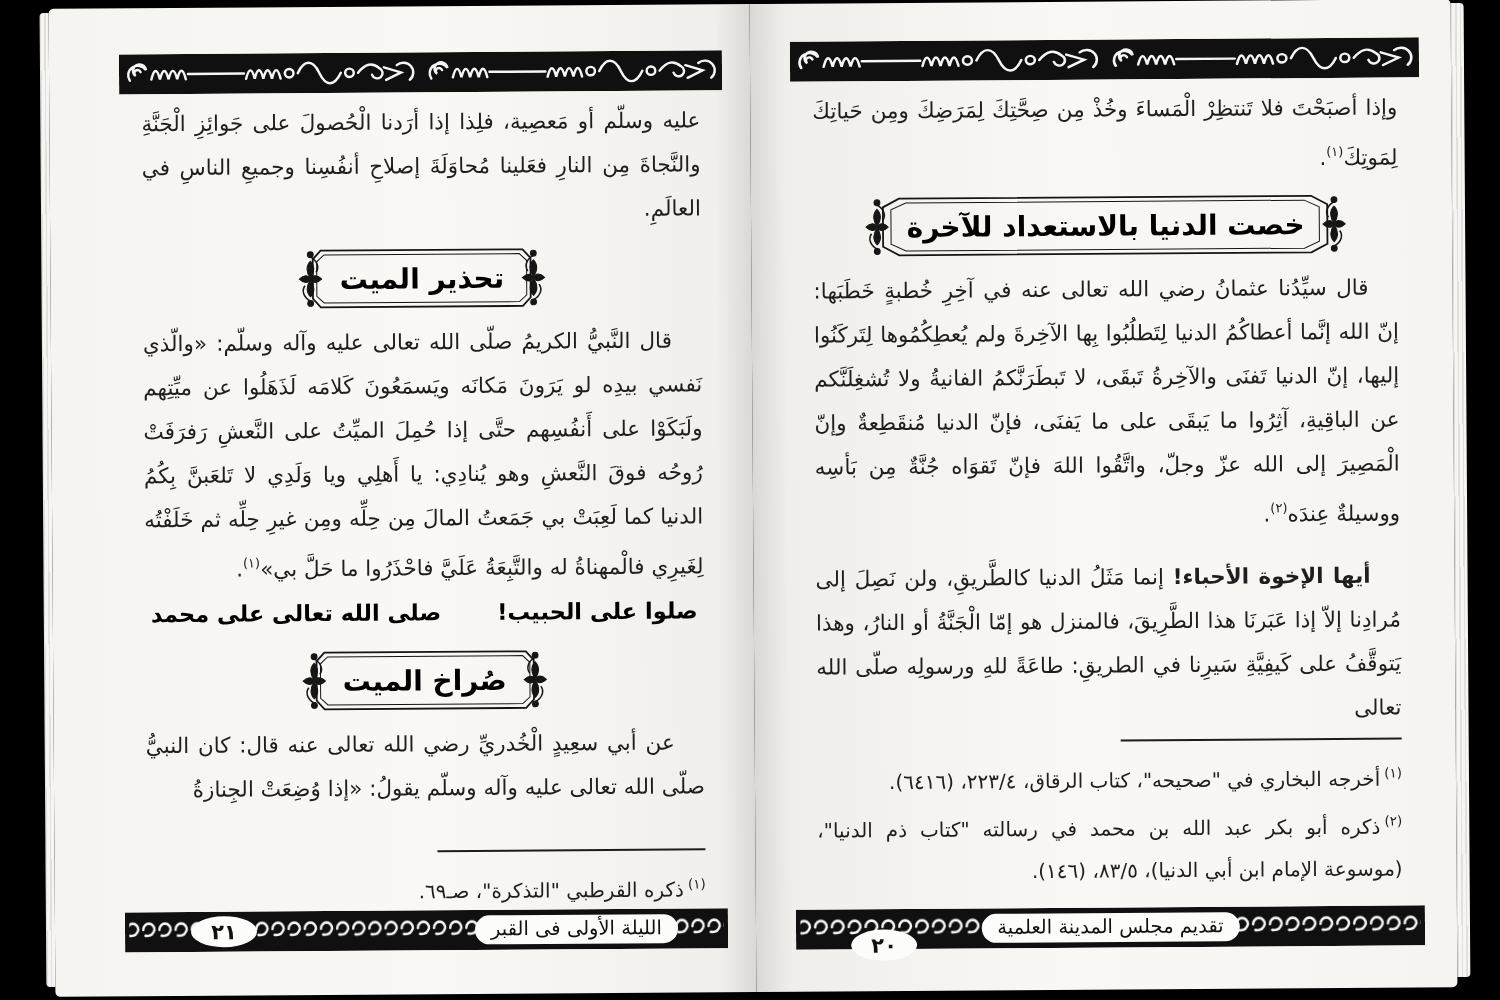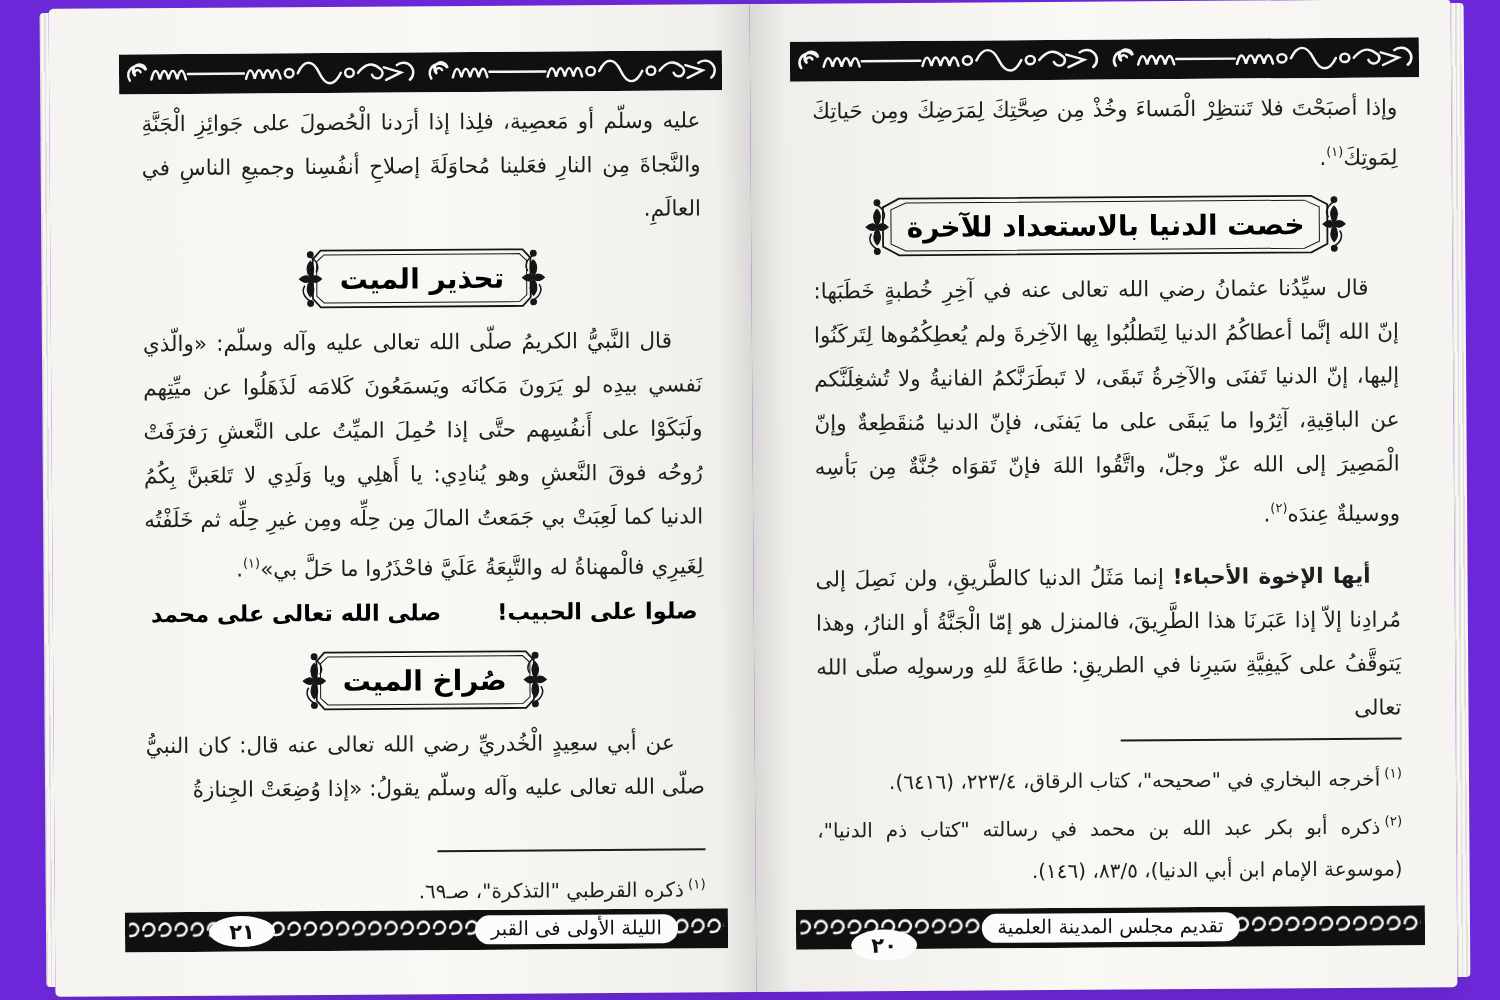--- a/index.html
+++ b/index.html
@@ -1,18 +1,18 @@
 <!DOCTYPE html>
 <html lang="ar"><head>
 <meta charset="utf-8">
 <style>
   html,body{margin:0;padding:0;}
   body{width:1500px;height:1000px;background:#ffffff;overflow:hidden;
        font-family:"DejaVu Sans", sans-serif;}
-  .stage{position:relative;width:1500px;height:1000px;background:#6d28d9;}
+  .stage{position:relative;width:1500px;height:1000px;background:#000000;}
 
   .book{position:absolute;left:52px;top:4px;width:1402px;height:988px;display:flex;
         transform:rotate(-0.4deg);transform-origin:50% 50%;
         box-shadow:0 10px 22px rgba(0,0,0,0.10);}
   .stack{position:absolute;top:4px;bottom:10px;width:13px;
          background:repeating-linear-gradient(90deg,#e2e0dd 0 1.5px,#f6f5f3 1.5px 4.5px);}
   .stack.rightside{right:-13px;border-radius:0 4px 4px 0;}
   .stack.leftside{left:-9px;width:9px;border-radius:4px 0 0 4px;}
 
   .page{position:relative;width:701px;height:988px;direction:rtl;color:#222;
@@ -59,21 +59,21 @@
   .fn{line-height:42px;text-align:justify;color:#1e1e1e;}
   .fn-marker{font-size:13.5px;vertical-align:8px;margin-left:4px;}
 
   .foot-band{position:absolute;height:40px;z-index:3;}
   .page.left  .foot-band{right:28px;left:70px;bottom:44px;}
   .page.right .foot-band{right:32px;left:40px;bottom:42px;}
   .page-num-oval{position:absolute;top:50%;transform:translateY(-50%);
       width:66px;height:31px;background:#fcfcfb;border-radius:50%;
       display:flex;align-items:center;justify-content:center;
       font-size:21px;font-weight:bold;color:#111;}
-  .page.left  .page-num-oval{left:84px;}
+  .page.left  .page-num-oval{left:66px;}
   .page.right .page-num-oval{left:55px;margin-top:16px;}
   .footer-label{position:absolute;top:50%;transform:translateY(-50%);
       background:#fcfcfb;border-radius:15px;padding:2px 16px 4px;
       font-size:19.5px;color:#111;white-space:nowrap;}
   .page.left  .footer-label{left:350px;}
   .page.right .footer-label{left:50%;transform:translate(-50%,-50%);}
 </style>
 </head>
 <body>
 

